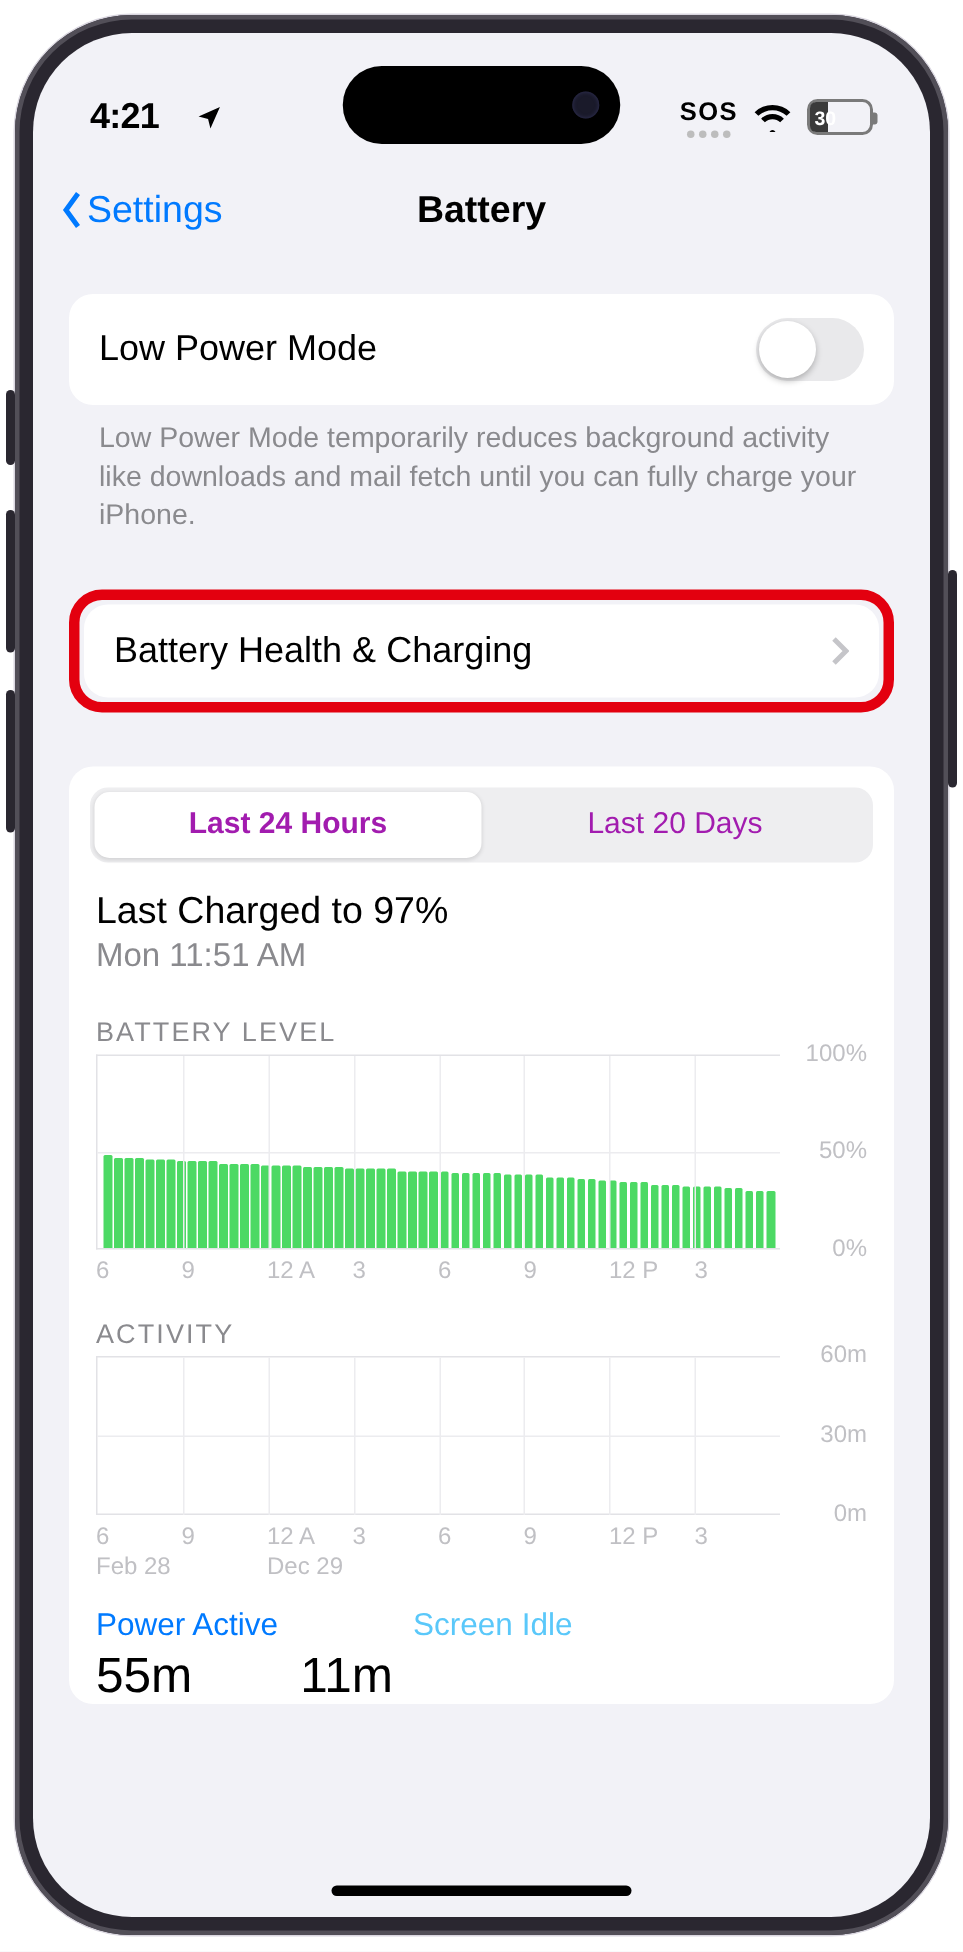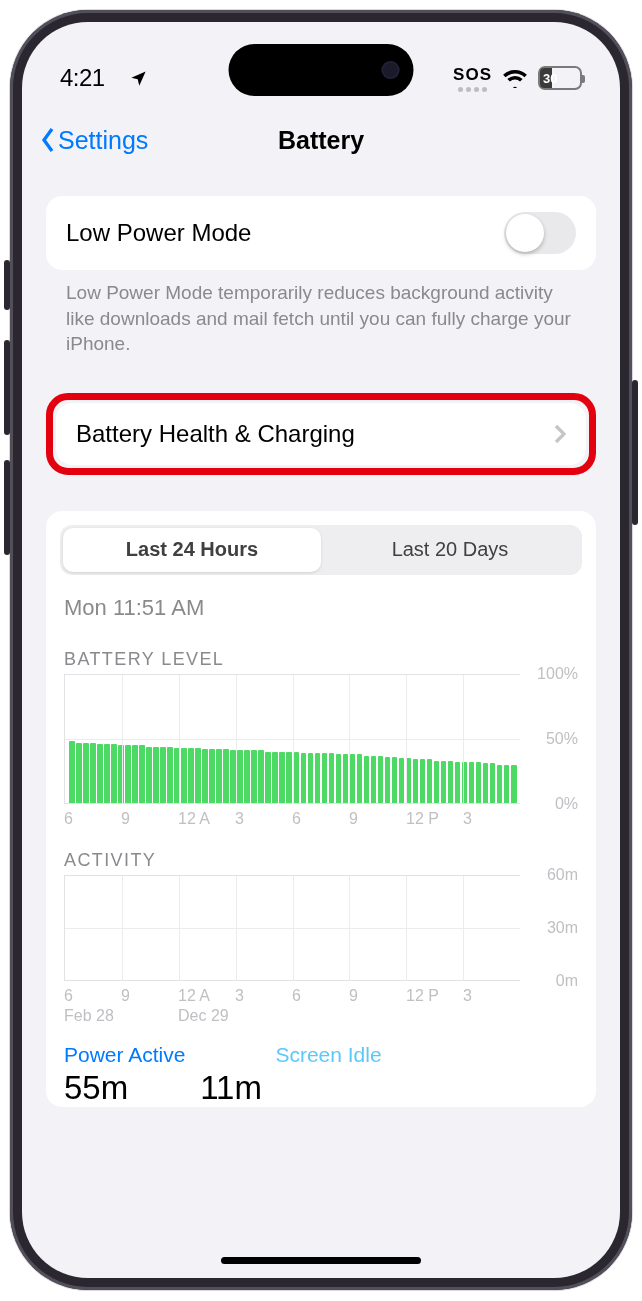--- a/index.html
+++ b/index.html
@@ -56,21 +56,21 @@
   .status-bar {
     height: 90px;
     padding: 22px 38px 0;
     display: flex;
     justify-content: space-between;
     align-items: center;
     position: relative;
   }
   .status-left {
     display: flex; align-items: center; gap: 24px;
-    font-size: 24px; font-weight: 400; letter-spacing: -0.5px;
+    font-size: 24px; font-weight: 700; letter-spacing: -0.5px;
   }
   .location-arrow-svg { width: 19px; height: 19px; }
   .status-right {
     display: flex; align-items: center; gap: 10px;
   }
   .sos-block {
     display: flex; flex-direction: column; align-items: center; gap: 2px;
     font-size: 17px; font-weight: 800; letter-spacing: 1px;
   }
   .sos-dots { display: flex; gap: 3px; }
@@ -163,21 +163,21 @@
     display: flex;
     background: #eeeef0;
     border-radius: 12px;
     padding: 3px;
     height: 50px;
   }
   .seg-btn {
     flex: 1;
     display: flex; align-items: center; justify-content: center;
     font-size: 20px; font-weight: 500;
-    border-radius: 10px; color: #404040;
+    border-radius: 10px; color: #a21caf;
   }
   .seg-btn.active {
     background: #fff;
     font-weight: 600;
     box-shadow: 0 1px 3px rgba(0,0,0,0.12);
   }
   .last-charged-block { padding: 18px 4px 6px; }
   .lc-title { font-size: 25px; font-weight: 400; }
   .lc-time  { font-size: 22px; color: #8a8a8e; margin-top: 2px; }
   .chart-section { padding: 22px 4px 0; }
@@ -324,20 +324,21 @@
       <div class="spacer-30"></div>
 
       <div class="chart-card">
 
         <div class="segmented">
           <div class="seg-btn active">Last 24 Hours</div>
           <div class="seg-btn">Last 20 Days</div>
         </div>
 
         <div class="last-charged-block">
+          <div class="lc-title">Last Charged to 97%</div>
           <div class="lc-time">Mon 11:51 AM</div>
         </div>
 
         <div class="chart-section">
           <div class="chart-label">BATTERY LEVEL</div>
           <div class="chart-wrap">
             <div class="chart-area h130" id="level-chart">
               <div class="grid-h" style="top:50%"></div>
               <div class="bars" id="level-bars">
                   <div class="bar green" style="height: 48%;"></div>

